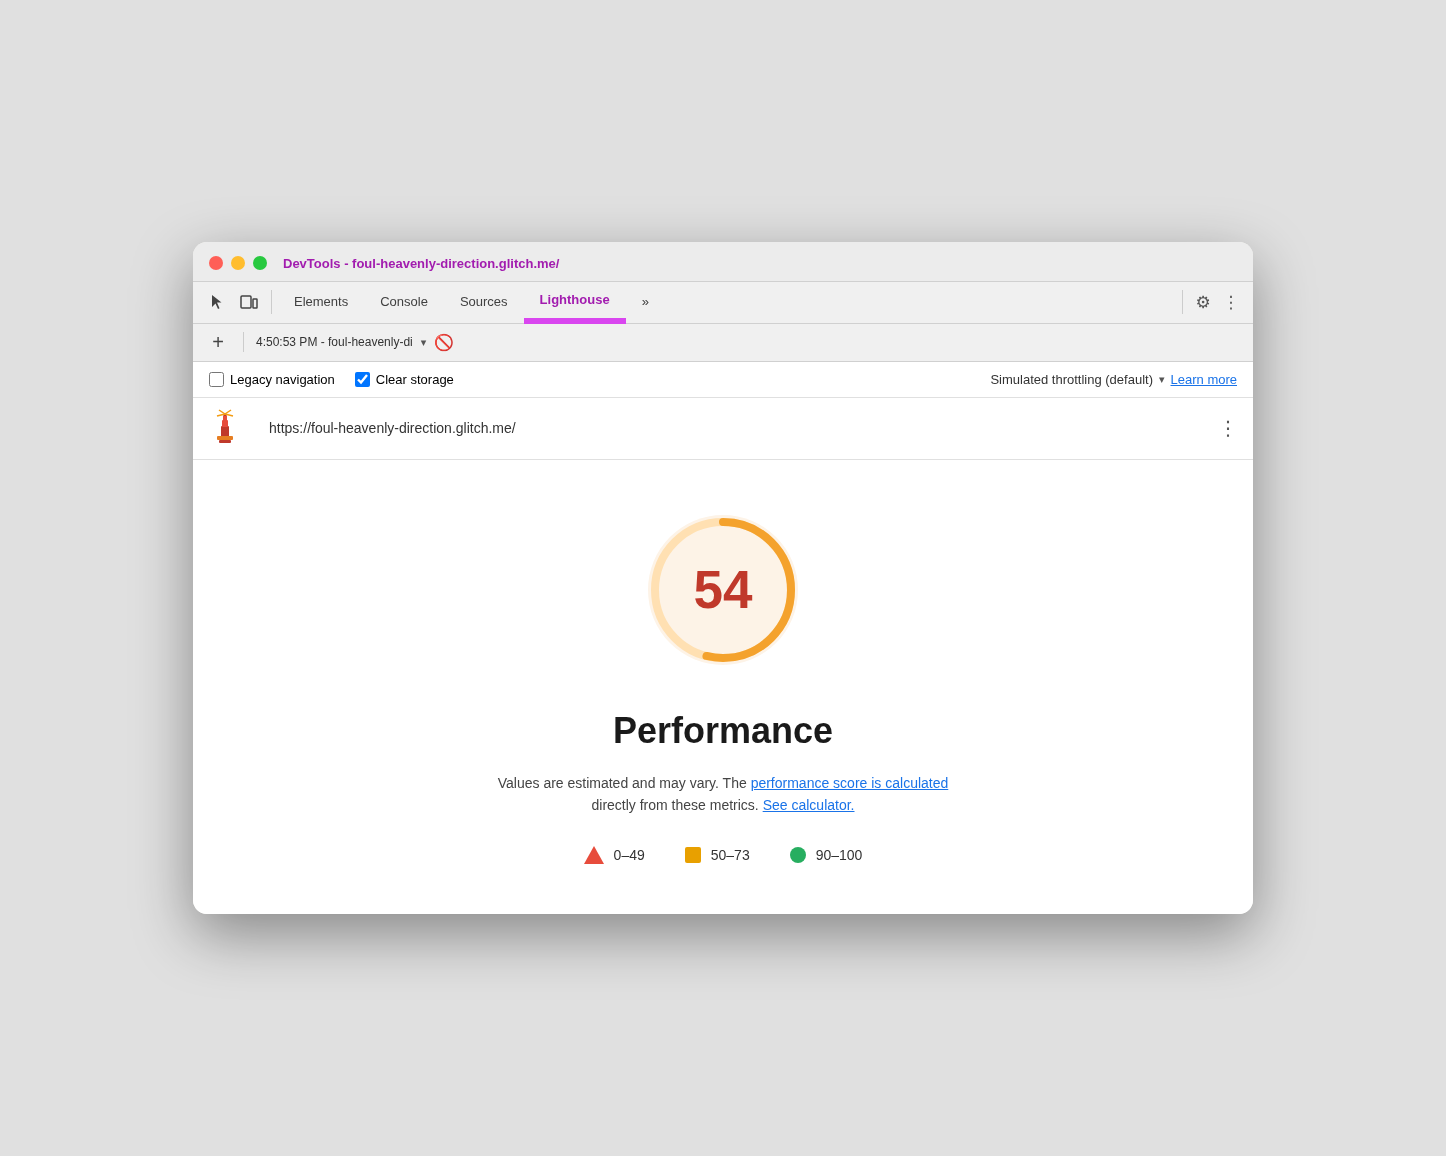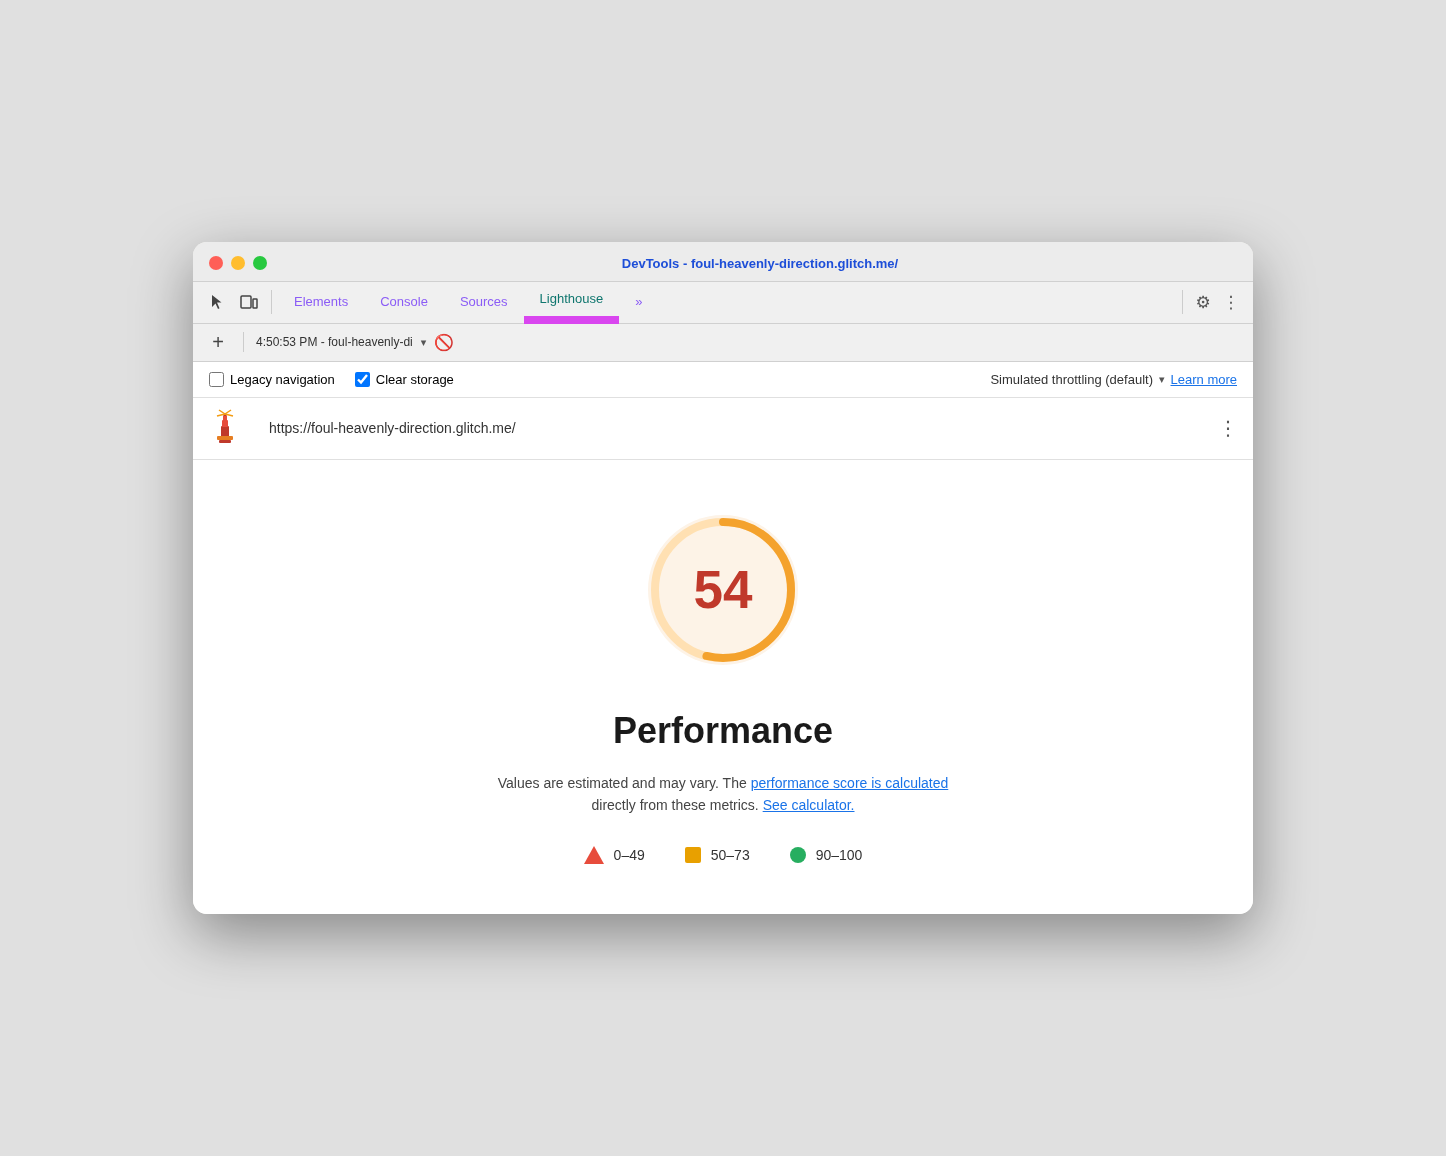--- a/index.html
+++ b/index.html
@@ -36,24 +36,24 @@
     .traffic-light {
       width: 14px;
       height: 14px;
       border-radius: 50%;
     }
     .tl-red { background: #ff5f57; }
     .tl-yellow { background: #ffbd2e; }
     .tl-green { background: #28c940; }
     .title-text {
       flex: 1;
-      text-align: center;
+      text-align: left;
       font-size: 13px;
       font-weight: 600;
-      color: #1d4ed8;
+      color: #a21caf;
     }
 
     
     .devtools-toolbar {
       background: #f0f0f0;
       display: flex;
       align-items: center;
       padding: 0 8px;
       border-bottom: 1px solid #d0d0d0;
       height: 42px;
@@ -74,29 +74,29 @@
       height: 24px;
       background: #ccc;
       margin: 0 6px;
     }
     .tab-item {
       padding: 0 16px;
       height: 42px;
       display: flex;
       align-items: center;
       font-size: 13px;
-      color: #8b5cf6;
+      color: #404040;
       cursor: pointer;
       border-bottom: 2px solid transparent;
       margin-bottom: -1px;
     }
     .tab-item.active {
-      color: #0f766e;
-      border-bottom: 8px solid #d946ef;
-      font-weight: 400;
+      color: #a21caf;
+      border-bottom: 6px solid #d946ef;
+      font-weight: 700;
     }
     .toolbar-spacer { flex: 1; }
     .gear-icon, .more-icon {
       width: 28px;
       height: 28px;
       display: flex;
       align-items: center;
       justify-content: center;
       color: #555;
       cursor: pointer;

